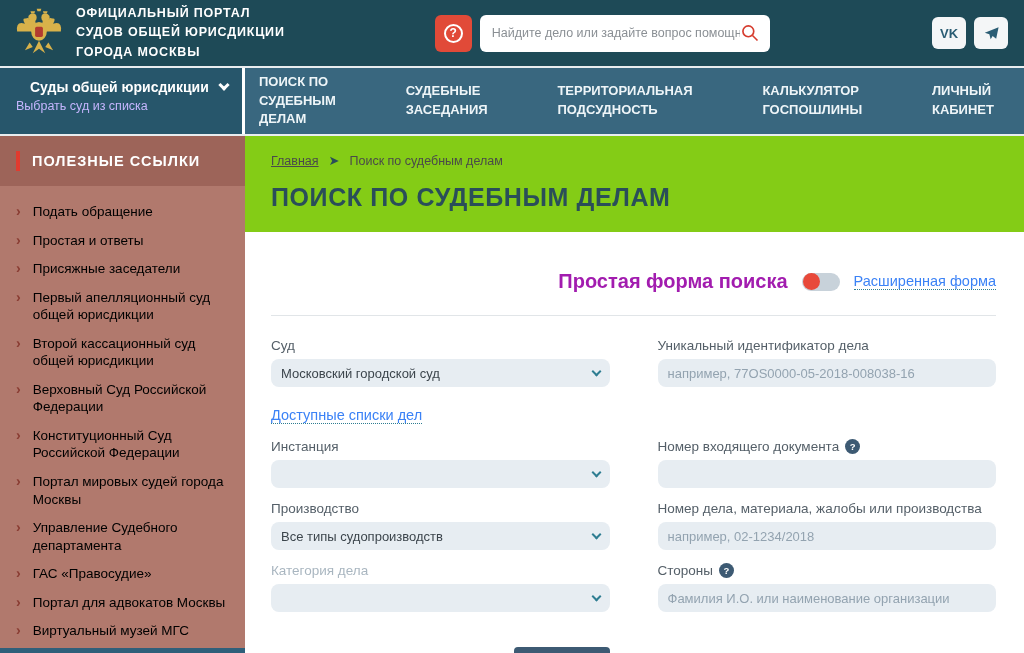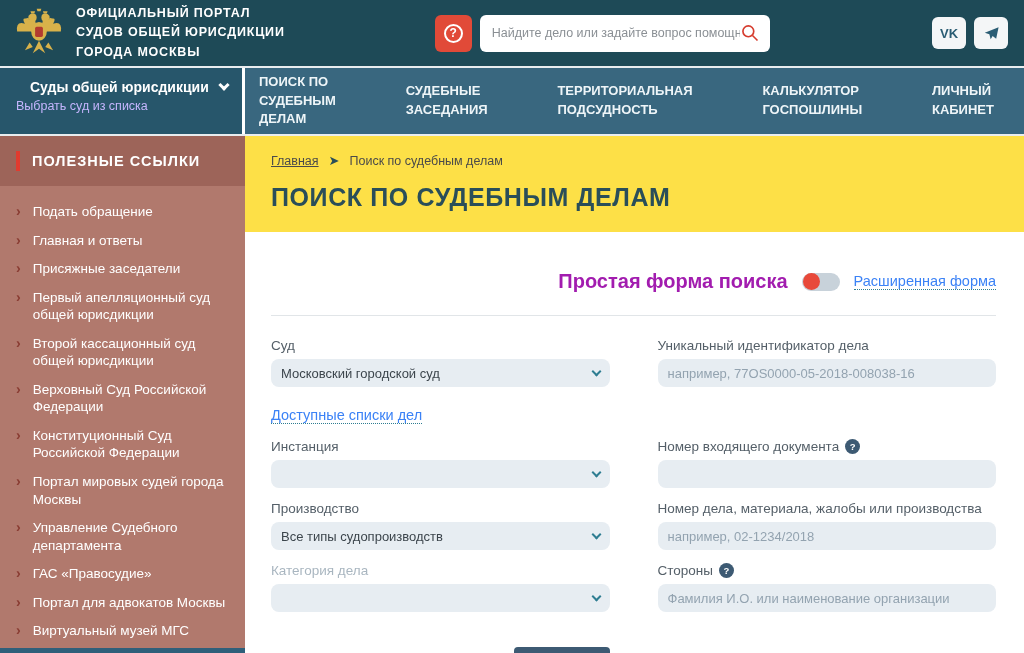--- a/index.html
+++ b/index.html
@@ -48,26 +48,26 @@
 
   
   .sidebar { width:245px; background:#b1796d; display:flex; flex-direction:column; flex:none; }
   .sb-head { height:50px; background:#9d6459; display:flex; align-items:center;
              gap:12px; padding-left:16px; flex:none; }
   .sb-accent { width:4px; height:20px; background:#e13b2f; }
   .sb-title { color:#fff; font-weight:bold; font-size:14.5px; letter-spacing:1px; }
   .sb-list { flex:1; padding:17px 12px 0 16px; overflow:hidden; }
   .sb-item { display:flex; gap:12px; margin-bottom:11px; cursor:pointer; }
   .sb-chev { color:#8a3d33; font-weight:bold; font-size:14px; line-height:1.25; }
-  .sb-label { color:#ffffff; font-size:13.5px; line-height:1.3; }
+  .sb-label { color:#000000; font-size:13.5px; line-height:1.3; }
   .sb-strip { height:5px; background:#2f5f7a; flex:none; }
 
   
   .content { flex:1; background:#fff; min-width:0; }
-  .crumb-block { background:#fde047; padding:17px 28px 20px 26px; }
+  .crumb-block { background:#84cc16; padding:17px 28px 20px 26px; }
   .breadcrumb { display:flex; align-items:center; gap:10px; font-size:12.5px; color:#4a4a4a; }
   .crumb-home { text-decoration:underline; cursor:pointer; }
   .crumb-sep { color:#2a4e59; font-weight:bold; font-size:13px; }
   .page-title { margin-top:15px; color:#2a4e59; font-weight:bold; font-size:25px;
                 letter-spacing:.6px; }
   .panel { padding:0 28px 0 26px; }
   .toggle-row { margin-top:38px; display:flex; align-items:center; justify-content:flex-end; gap:14px; }
   .toggle-label { font-weight:bold; font-size:20px; color:#a21caf; }
   .toggle { width:38px; height:18px; background:#c8d2da; border-radius:9px; position:relative;
             cursor:pointer; flex:none; }
@@ -182,21 +182,21 @@
         <span class="sb-accent"></span>
         <span class="sb-title">ПОЛЕЗНЫЕ ССЫЛКИ</span>
       </div>
       <div class="sb-list">
         <div class="sb-item">
           <span class="sb-chev">›</span>
           <span class="sb-label">Подать обращение</span>
           </div>
         <div class="sb-item">
           <span class="sb-chev">›</span>
-          <span class="sb-label">Главная и ответы</span>
+          <span class="sb-label">Простая и ответы</span>
           </div>
         <div class="sb-item">
           <span class="sb-chev">›</span>
           <span class="sb-label">Присяжные заседатели</span>
           </div>
         <div class="sb-item">
           <span class="sb-chev">›</span>
           <span class="sb-label">Первый апелляционный суд общей юрисдикции</span>
           </div>
         <div class="sb-item">

